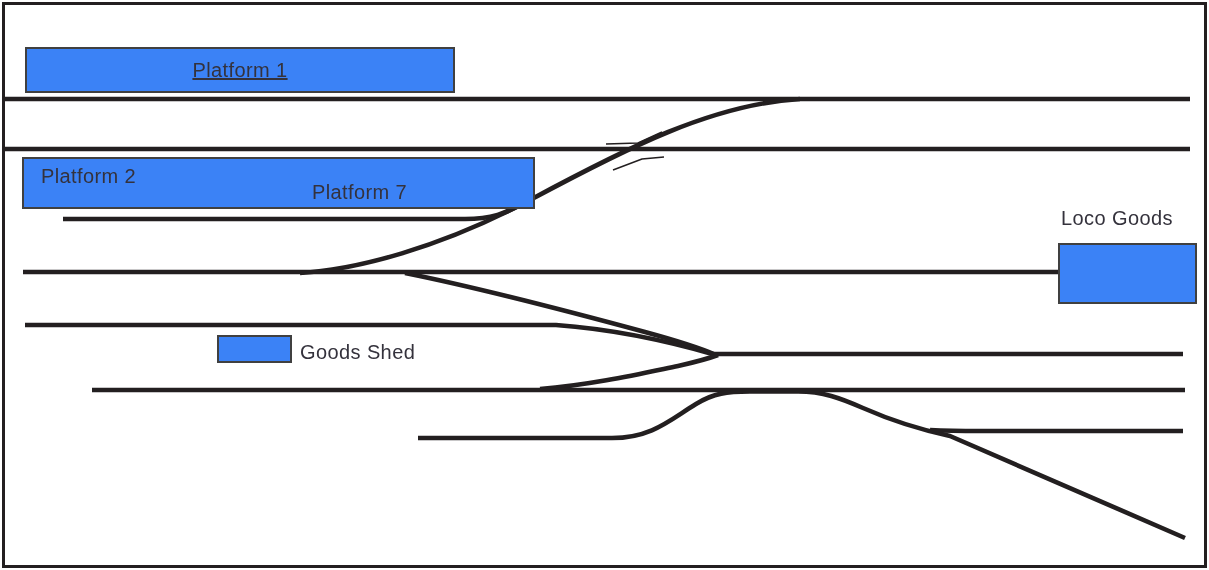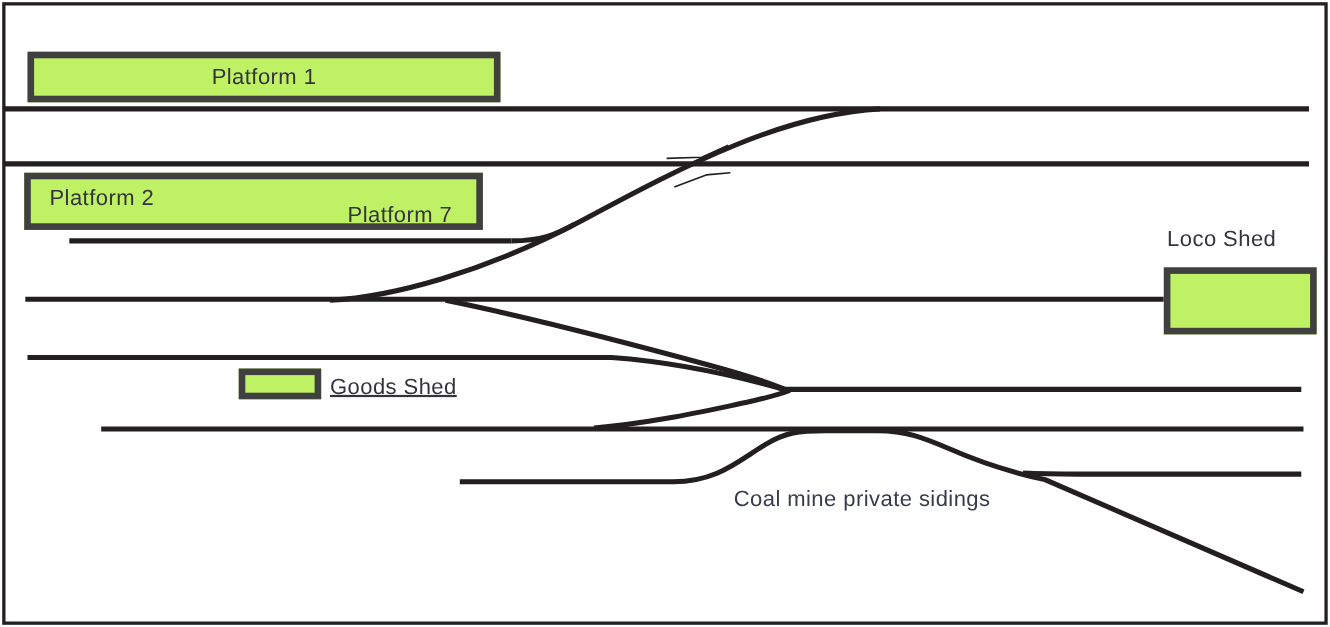--- a/index.html
+++ b/index.html
@@ -6,33 +6,33 @@
   #stage{
     position:relative;width:1209px;height:570px;background:#ffffff;overflow:hidden;
     font-family:"Liberation Sans","DejaVu Sans",sans-serif;color:#34323C;
   }
   .frame{
     position:absolute;left:2px;top:2px;width:1199px;height:560px;
     border:3px solid #231F20;pointer-events:none;
   }
   svg.tracks{position:absolute;left:0;top:0;width:1209px;height:570px;}
   .box{
-    position:absolute;background:#bef264;border:6px solid #404040;box-sizing:border-box;
+    position:absolute;background:#3b82f6;border:2px solid #404040;box-sizing:border-box;text-decoration:underline;
   }
   .box-platform1{left:25px;top:47px;width:430px;height:46px;
     display:flex;align-items:center;justify-content:center;}
-  .box-platform23{left:22px;top:157px;width:417px;height:52px;}
+  .box-platform23{left:22px;top:157px;width:513px;height:52px;}
   .box-goods{left:217px;top:335px;width:75px;height:28px;}
   .box-loco{left:1058px;top:243px;width:139px;height:61px;}
   .lbl{
     font-size:20px;letter-spacing:0.4px;color:#34323C;white-space:nowrap;line-height:1.1;
   }
   .lbl-p2{position:absolute;left:17px;top:6px;}
   .lbl-p3{position:absolute;left:288px;top:22px;}
-  .lbl-goods{position:absolute;left:300px;top:341px;text-decoration:underline;}
+  .lbl-goods{position:absolute;left:300px;top:341px;}
   .lbl-loco{position:absolute;left:1061px;top:207px;}
   .lbl-coal{position:absolute;left:667px;top:443px;color:#373A4C;}
   .station-name{
     position:absolute;left:27px;top:497px;font-size:31px;color:#2A2830;letter-spacing:0.3px;
   }
 </style>
 </head>
 <body>
 
 <div id="stage">
@@ -65,19 +65,18 @@
 
   <div class="box box-platform23">
     <span class="lbl lbl-p2">Platform 2</span>
     <span class="lbl lbl-p3">Platform 7</span>
   </div>
 
   <div class="box box-goods"></div>
   <span class="lbl lbl-goods">Goods Shed</span>
 
   <div class="box box-loco"></div>
-  <span class="lbl lbl-loco">Loco Shed</span>
+  <span class="lbl lbl-loco">Loco Goods</span>
 
-  <span class="lbl lbl-coal">Coal mine private sidings</span>
 
 
   <div class="frame"></div>
 </div>
 
 </body></html>

